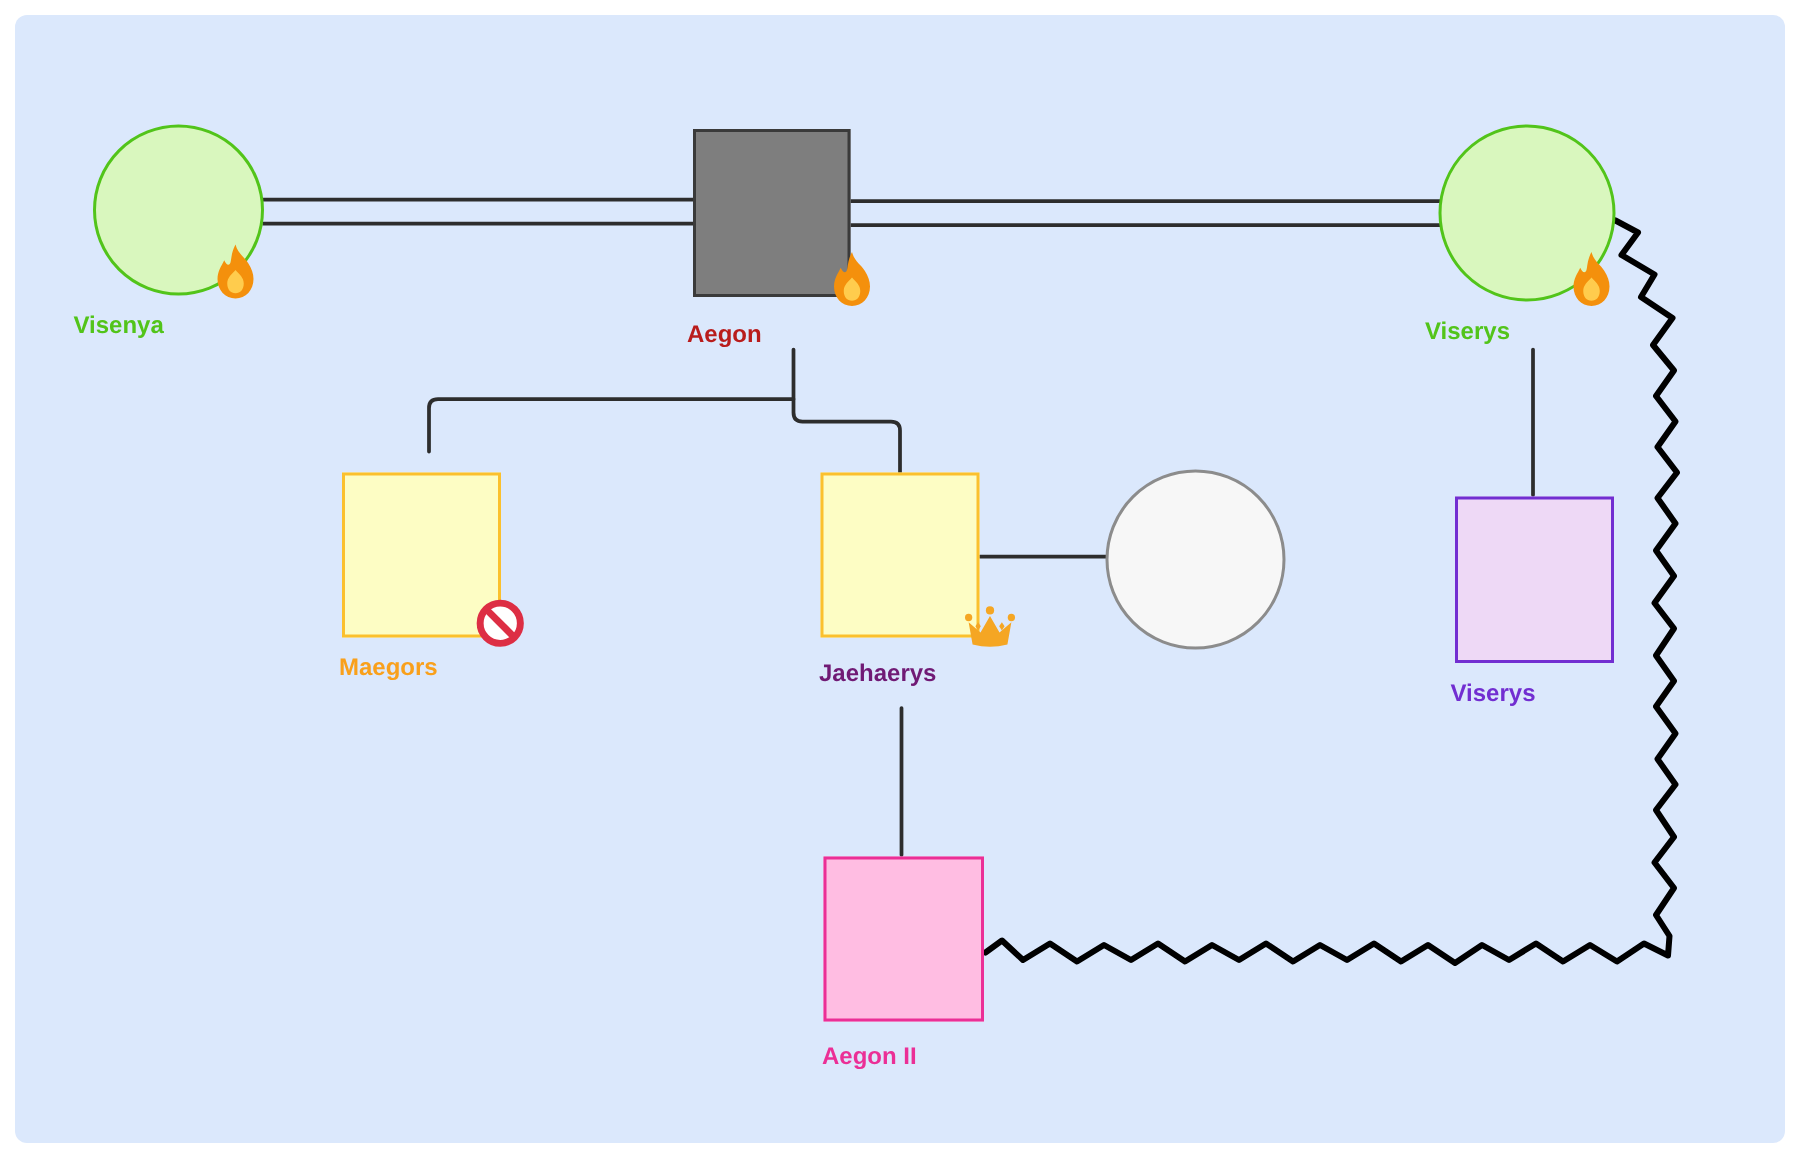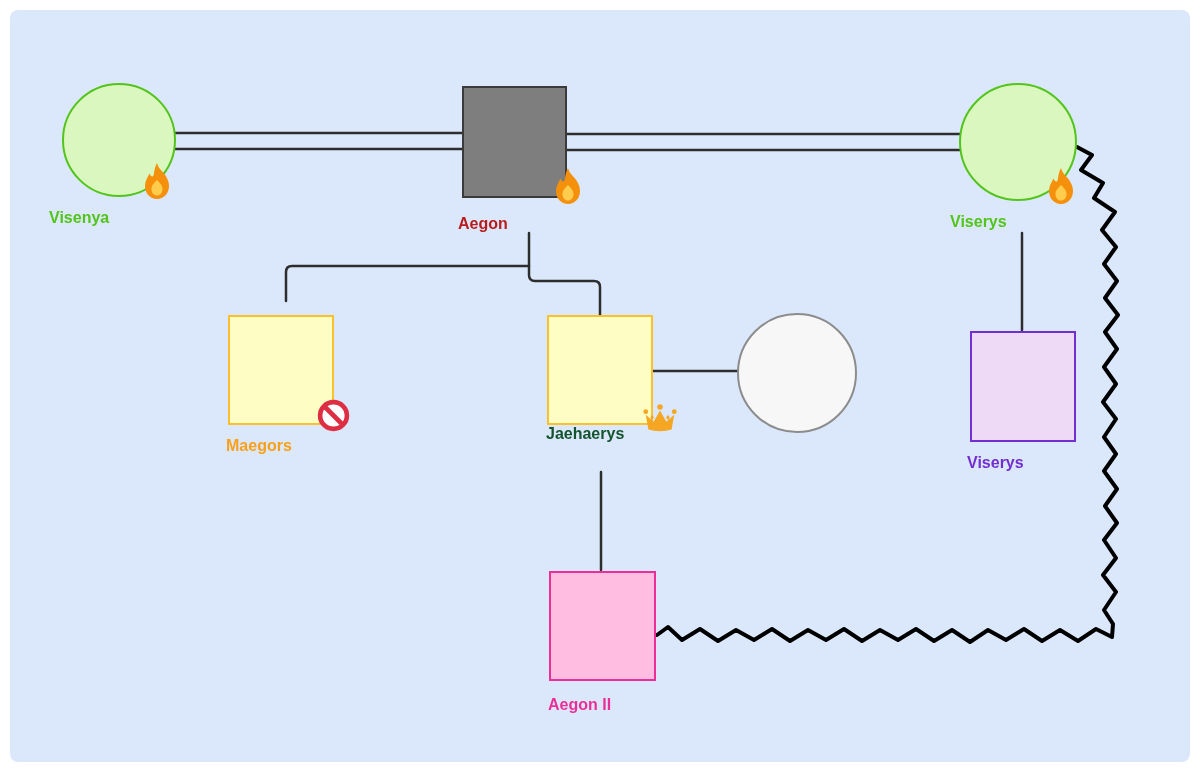--- a/index.html
+++ b/index.html
@@ -79,21 +79,21 @@
   <div class="shape" style="width: 106px; height: 110px; background-color: rgb(253, 253, 196); border-color: rgb(251, 192, 45);"></div>
   <div class="node-label" style="left: -2px; top: 120px; color: rgb(249, 160, 27);">Maegors</div>
   <svg class="badge" style="left:89px;top:84px;" width="33" height="33" viewBox="0 0 32 32">
     <circle cx="16" cy="16" r="13" fill="#ffffff" stroke="#DD2E44" stroke-width="4.5"></circle>
     <line x1="7.5" y1="7.5" x2="24.5" y2="24.5" stroke="#DD2E44" stroke-width="4.5"></line>
   </svg>
 </div>
 
 <div class="node" style="left:547px;top:315px;width:106px;height:110px;">
   <div class="shape" style="width: 106px; height: 110px; background-color: rgb(253, 253, 196); border-color: rgb(251, 192, 45);"></div>
-  <div class="node-label" style="left: -1px; top: 108px; color: #14532d;">Jaehaerys</div>
+  <div class="node-label" style="left: -1px; top: 124px; color: #701a75;">Jaehaerys</div>
   <svg class="badge" style="left:94px;top:87px;" width="38" height="32" viewBox="0 0 36 30">
     <path d="M7 26 L4.5 12 L12 18.5 L18 8 L24 18.5 L31.5 12 L29 26 Q18 29 7 26 Z" fill="#F5A623"></path>
     <circle cx="4.5" cy="9" r="2.3" fill="#F5A623"></circle>
     <circle cx="18" cy="4.5" r="2.6" fill="#F5A623"></circle>
     <circle cx="31.5" cy="9" r="2.3" fill="#F5A623"></circle>
     <path d="M10.5 12 L12.2 14.6 L10.5 17.2 L8.8 14.6 Z" fill="#F5A623"></path>
     <path d="M25.5 12 L27.2 14.6 L25.5 17.2 L23.8 14.6 Z" fill="#F5A623"></path>
   </svg>
 </div>
 

